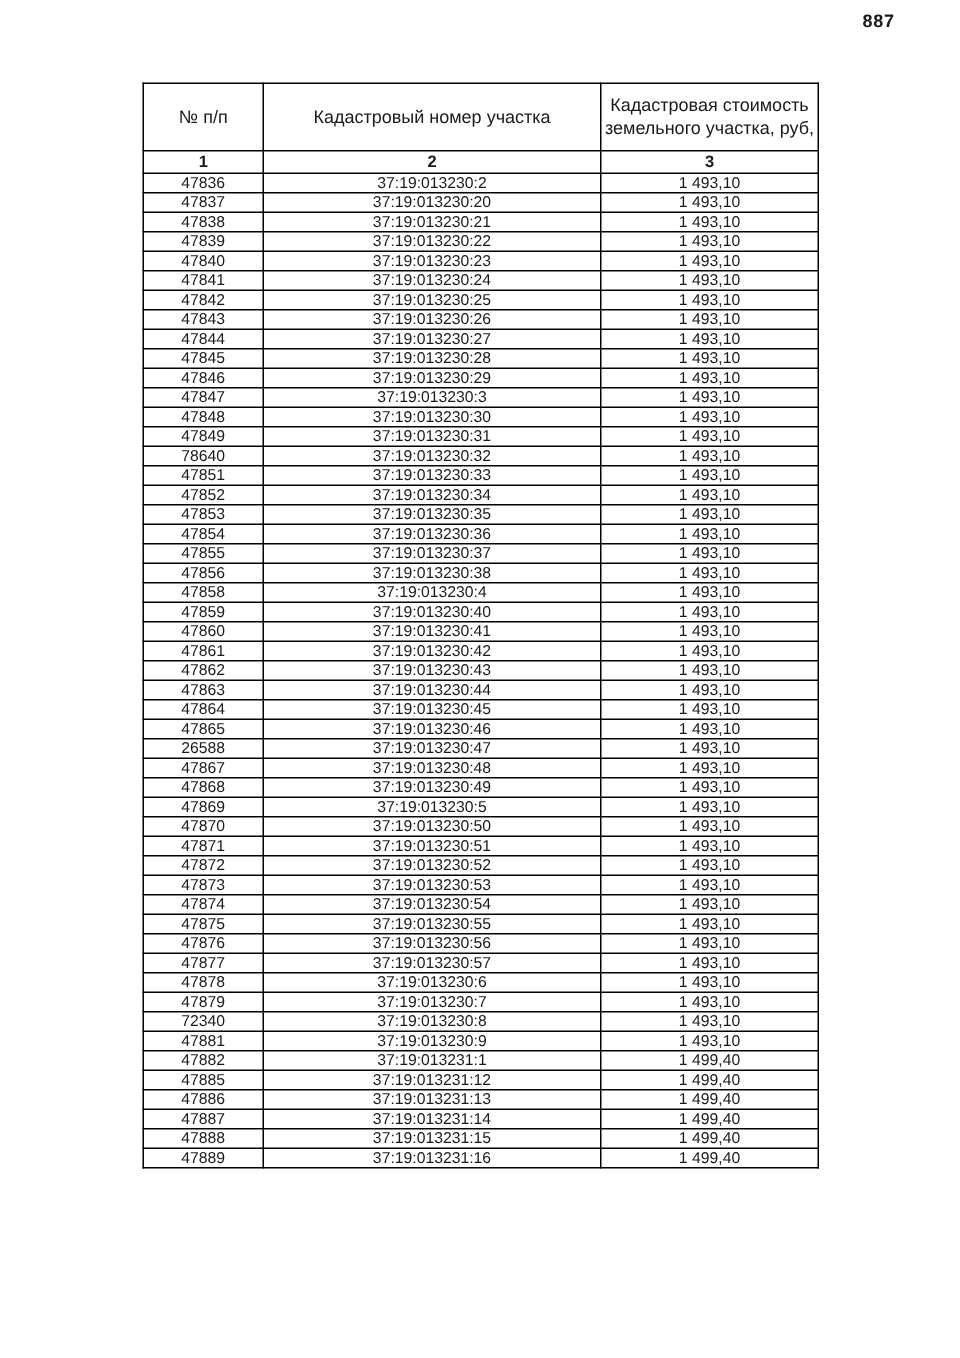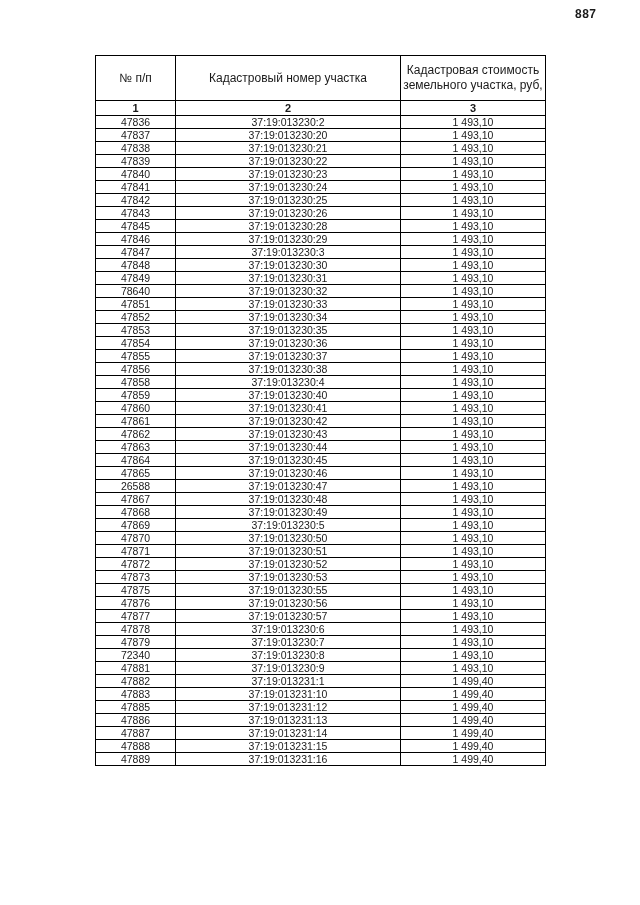--- a/index.html
+++ b/index.html
@@ -119,20 +119,25 @@
         <td>47842</td>
         <td>37:19:013230:25</td>
         <td>1 493,10</td>
       </tr>
       <tr class="data-row">
         <td>47843</td>
         <td>37:19:013230:26</td>
         <td>1 493,10</td>
       </tr>
       <tr class="data-row">
+        <td>47844</td>
+        <td>37:19:013230:27</td>
+        <td>1 493,10</td>
+      </tr>
+      <tr class="data-row">
         <td>47845</td>
         <td>37:19:013230:28</td>
         <td>1 493,10</td>
       </tr>
       <tr class="data-row">
         <td>47846</td>
         <td>37:19:013230:29</td>
         <td>1 493,10</td>
       </tr>
       <tr class="data-row">
@@ -259,20 +264,25 @@
         <td>47872</td>
         <td>37:19:013230:52</td>
         <td>1 493,10</td>
       </tr>
       <tr class="data-row">
         <td>47873</td>
         <td>37:19:013230:53</td>
         <td>1 493,10</td>
       </tr>
       <tr class="data-row">
+        <td>47874</td>
+        <td>37:19:013230:54</td>
+        <td>1 493,10</td>
+      </tr>
+      <tr class="data-row">
         <td>47875</td>
         <td>37:19:013230:55</td>
         <td>1 493,10</td>
       </tr>
       <tr class="data-row">
         <td>47876</td>
         <td>37:19:013230:56</td>
         <td>1 493,10</td>
       </tr>
       <tr class="data-row">
@@ -296,25 +306,20 @@
         <td>1 493,10</td>
       </tr>
       <tr class="data-row">
         <td>47881</td>
         <td>37:19:013230:9</td>
         <td>1 493,10</td>
       </tr>
       <tr class="data-row">
         <td>47882</td>
         <td>37:19:013231:1</td>
-        <td>1 499,40</td>
-      </tr>
-      <tr class="data-row">
-        <td>47883</td>
-        <td>37:19:013231:10</td>
         <td>1 499,40</td>
       </tr>
       <tr class="data-row">
         <td>47885</td>
         <td>37:19:013231:12</td>
         <td>1 499,40</td>
       </tr>
       <tr class="data-row">
         <td>47886</td>
         <td>37:19:013231:13</td>

